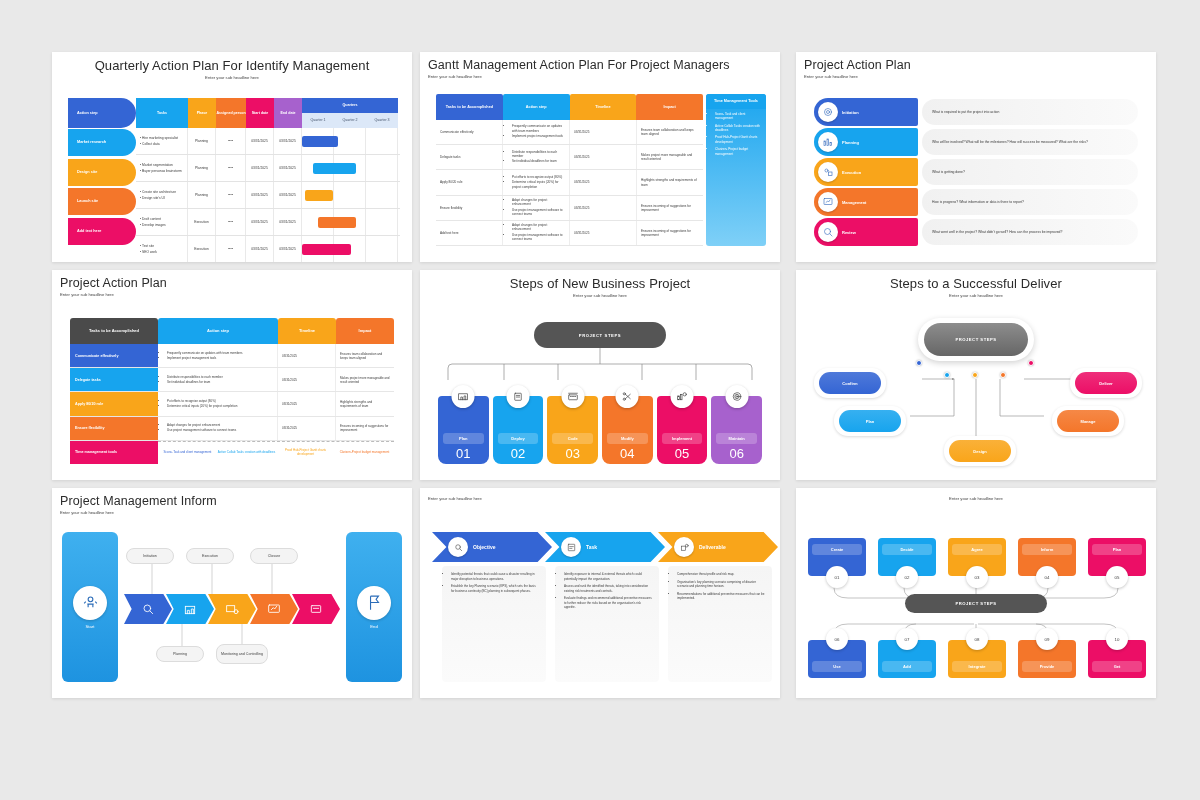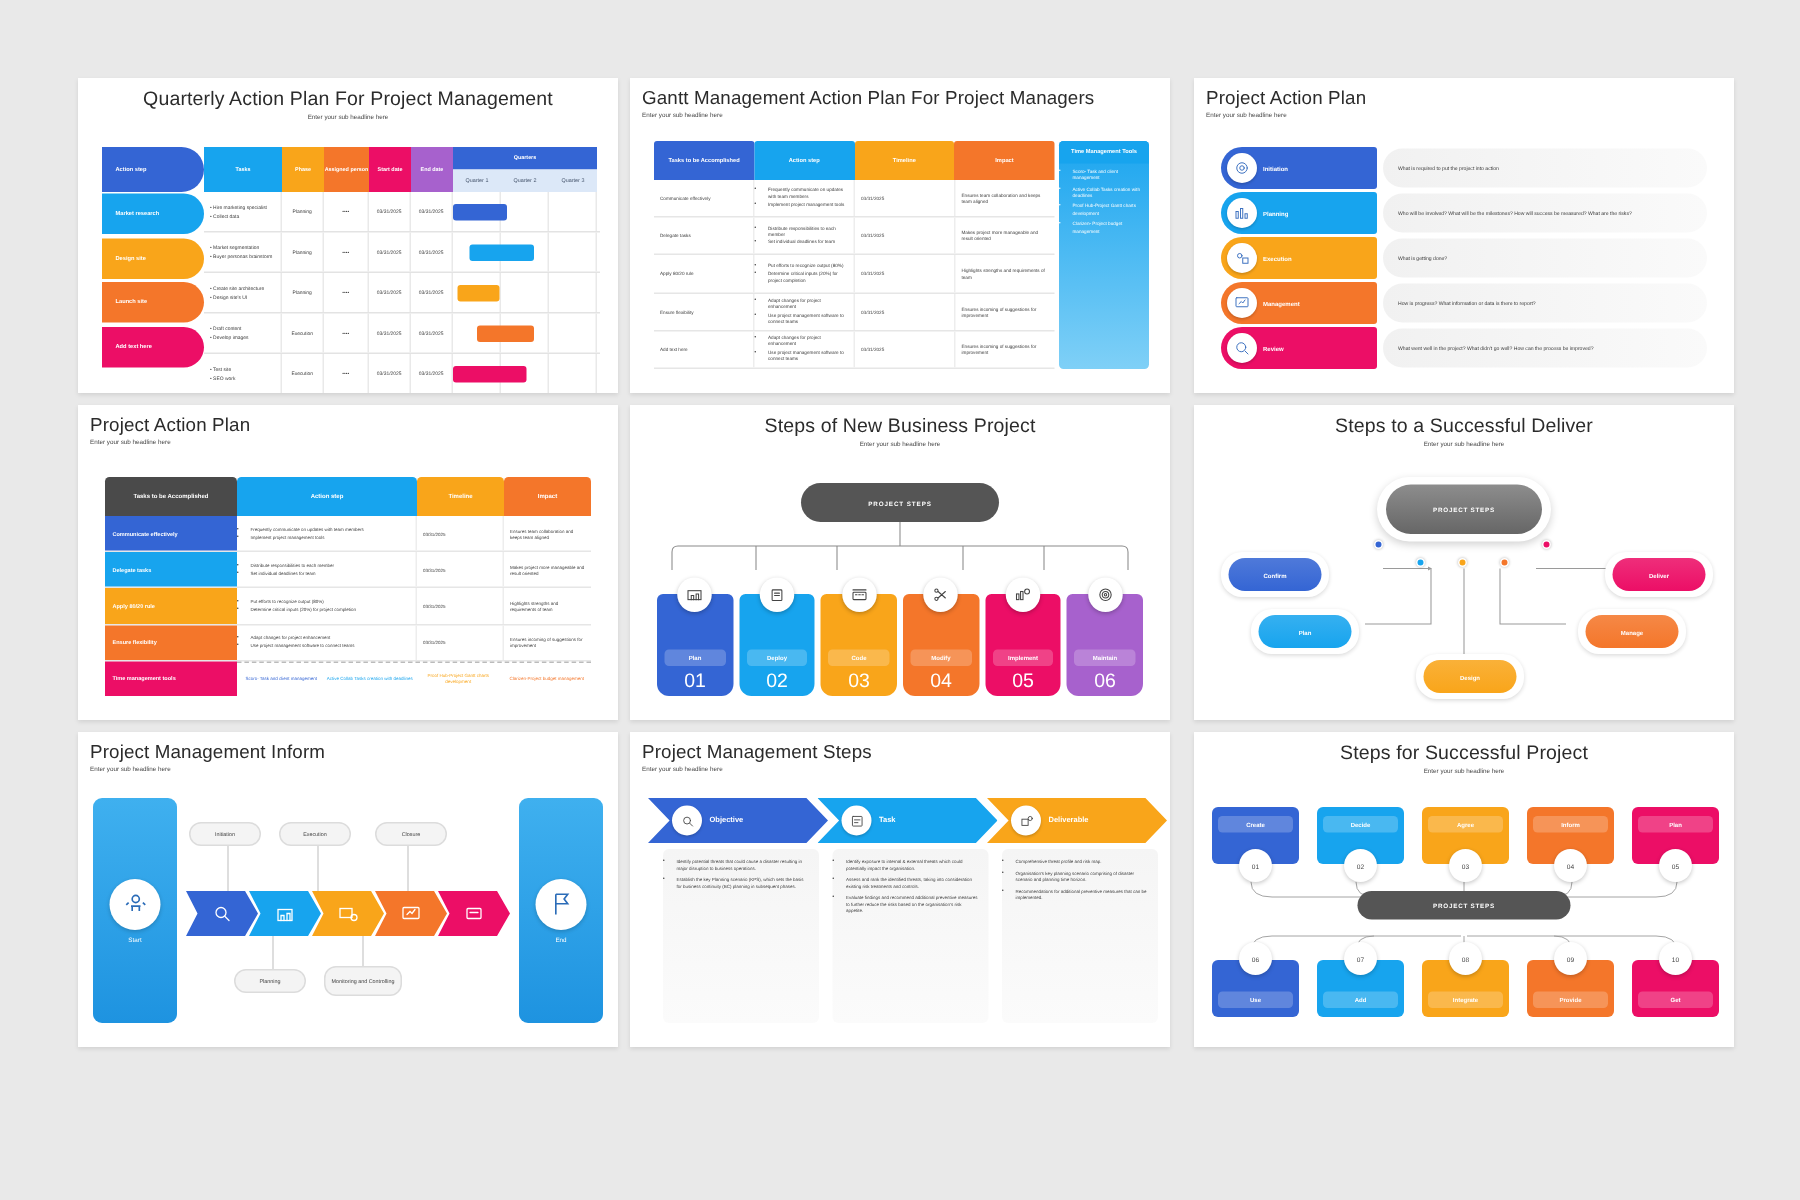--- a/index.html
+++ b/index.html
@@ -165,21 +165,21 @@
             letter-spacing:.5px; display:flex; align-items:center; justify-content:center; }
   svg.conn { position:absolute; inset:0; width:100%; height:100%; pointer-events:none; }
 </style>
 </head>
 <body>
 
 <div class="grid">
 
   <div class="slide">
     <div class="slide-inner">
-      <div class="title center">Quarterly Action Plan For Project Management</div>
+      <div class="title center">Quarterly Action Plan For Identify Management</div>
       <div class="subtitle center">Enter your sub headline here</div>
       <div class="q-table" id="s1-table">
           <div class="q-head">
             <div class="q-h" style="width:68px"></div>
             <div class="q-h" style="width:52px;background:#17a4ee">Tasks</div>
             <div class="q-h" style="width:28px;background:#f9a51a">Phase</div>
             <div class="q-h" style="width:30px;background:#f4762a">Assigned person</div>
             <div class="q-h" style="width:28px;background:#ec0e66">Start date</div>
             <div class="q-h" style="width:28px;background:#a761cd">End date</div>
             <div style="width:96px;display:flex;flex-direction:column">
@@ -715,21 +715,20 @@
           <div class="s7-pill" style="left:96px;top:152px;width:48px;">Planning</div>
           <div class="s7-pill" style="left:126px;top:54px;width:48px;">Execution</div>
           <div class="s7-pill" style="left:156px;top:150px;width:52px;height:20px;">Monitoring and Controlling</div>
           <div class="s7-pill" style="left:190px;top:54px;width:48px;">Closure</div>
         </div>
     </div>
   </div>
 
   <div class="slide">
     <div class="slide-inner">
-      <div class="title">Project Management Steps</div>
       <div class="subtitle">Enter your sub headline here</div>
       <div id="s8-arrows">
           <div class="s8-arrow" style="left:4px;width:120px;background:#3465d4">
             <div class="ic">
               <svg viewBox="0 0 24 24" fill="none" stroke="#444" stroke-width="1.3" stroke-linecap="round">
                 <circle cx="11" cy="11" r="5"></circle>
                 <path d="M15 15l4 4"></path>
               </svg>
             </div>
             <div class="lbl">Objective</div>
@@ -773,21 +772,20 @@
               <li>Organisation's key planning scenario comprising of disaster scenario and planning time horizon.</li>
               <li>Recommendations for additional preventive measures that can be implemented.</li>
             </ul>
           </div>
         </div>
     </div>
   </div>
 
   <div class="slide">
     <div class="slide-inner">
-      <div class="title center">Steps for Successful Project</div>
       <div class="subtitle center">Enter your sub headline here</div>
       <svg class="conn" viewBox="0 0 344 196">
         <path d="M30,94 Q30,104 44,104 L170,104" stroke="#9a9a9a" stroke-width=".6" fill="none"></path>
         <path d="M100,94 Q100,104 112,104" stroke="#9a9a9a" stroke-width=".6" fill="none"></path>
         <path d="M172,94 L172,104" stroke="#9a9a9a" stroke-width=".6" fill="none"></path>
         <path d="M244,94 Q244,104 232,104" stroke="#9a9a9a" stroke-width=".6" fill="none"></path>
         <path d="M314,94 Q314,104 300,104 L174,104" stroke="#9a9a9a" stroke-width=".6" fill="none"></path>
         <path d="M30,140 Q30,130 44,130 L170,130" stroke="#9a9a9a" stroke-width=".6" fill="none"></path>
         <path d="M100,140 Q100,130 112,130" stroke="#9a9a9a" stroke-width=".6" fill="none"></path>
         <path d="M172,140 L172,130" stroke="#9a9a9a" stroke-width=".6" fill="none"></path>

